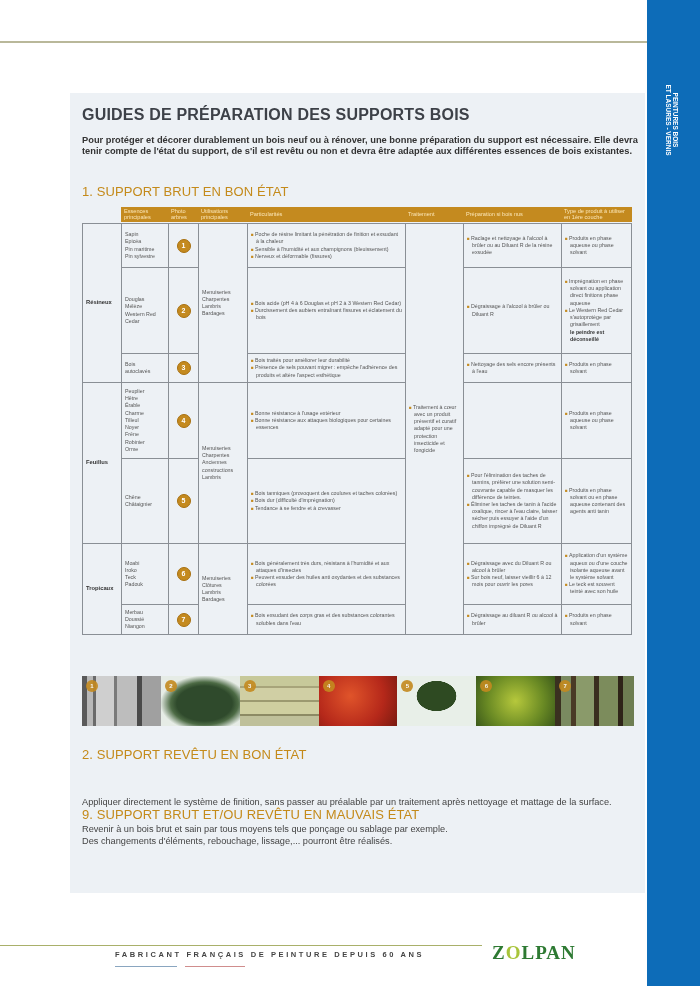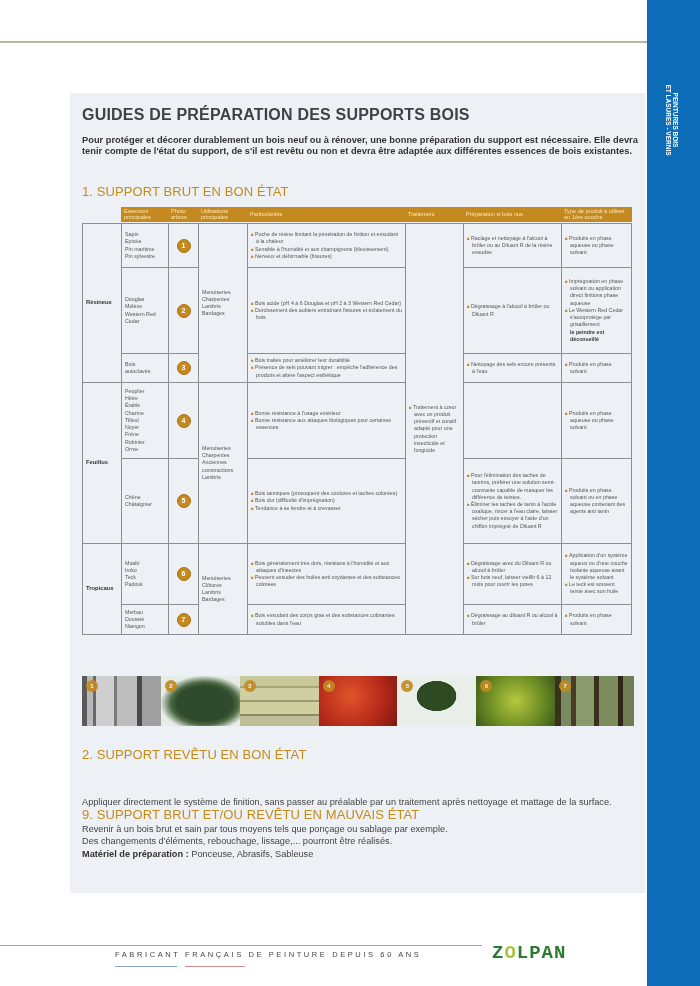--- a/index.html
+++ b/index.html
@@ -33,24 +33,24 @@
   .num { width: 14px; height: 14px; border-radius: 50%; background: #c48a1f; color: #fff; font-size: 7px; font-weight: bold; display: flex; align-items: center; justify-content: center; border: 1px solid #a87010; }
   .numwrap { align-items: center; }
   .bold { font-weight: bold; color: #333; }
 
   
   .photos { position: absolute; left: 82px; top: 676px; width: 552px; height: 50px; display: flex; }
   .photo { flex: 1; height: 50px; position: relative; }
   .photo .pnum { position: absolute; left: 4px; top: 4px; width: 12px; height: 12px; border-radius: 50%; background: #c48a1f; color: #fff; font-size: 6px; font-weight: bold; display: flex; align-items: center; justify-content: center; opacity: 0.9; }
 
   .footer-rule { position: absolute; left: 0; top: 945px; width: 482px; height: 1px; background: #a9b06a; }
-  .footer-text { position: absolute; left: 115px; top: 950px; font-size: 7.5px; font-weight: normal; color: #444; letter-spacing: 2.6px; }
+  .footer-text { position: absolute; left: 115px; top: 950px; font-size: 7.5px; font-weight: bold; color: #444; letter-spacing: 2.6px; }
   .footer-u1 { position: absolute; left: 115px; top: 966px; width: 62px; height: 1px; background: #8aa6c0; }
   .footer-u2 { position: absolute; left: 185px; top: 966px; width: 60px; height: 1px; background: #d08d8d; }
-  .logo { position: absolute; left: 492px; top: 942px; font-size: 19px; font-weight: bold; color: #2e7a33; letter-spacing: 1px; font-family: Liberation Mono, monospace; }
+  .logo { position: absolute; left: 492px; top: 942px; font-size: 19px; font-weight: bold; color: #2e7a33; letter-spacing: 1px; font-family: Liberation Serif, serif; }
   .logo .o { color: #a8c43a; }
 </style>
 </head>
 <body>
 
 <div class="top-rule"></div>
 <div class="side-tab"></div>
 <div class="side-tab-text">Peintures bois
 et lasures - vernis</div>
 
@@ -251,20 +251,19 @@
     </div>
 </div>
 
 <h2 class="h2" style="top:747px">2. SUPPORT REVÊTU EN BON ÉTAT</h2>
 <p class="para" style="top:796px">Appliquer directement le système de finition, sans passer au préalable par un traitement après nettoyage et mattage de la surface.</p>
 
 <h2 class="h2" style="top:807px">9. SUPPORT BRUT ET/OU REVÊTU EN MAUVAIS ÉTAT</h2>
 <div class="para" style="top:823px">
   <div>Revenir à un bois brut et sain par tous moyens tels que ponçage ou sablage par exemple.</div>
   <div>Des changements d'éléments, rebouchage, lissage,... pourront être réalisés.</div>
-  <div><b>Matériel de préparation :</b><span> Ponceuse, Abrasifs, Sableuse</span></div>
 </div>
 
 <div class="footer-rule"></div>
 <div class="footer-text">FABRICANT FRANÇAIS DE PEINTURE DEPUIS 60 ANS</div>
 <div class="footer-u1"></div>
 <div class="footer-u2"></div>
 <div class="logo"><span>Z</span><span class="o">O</span><span>LPAN</span></div>
 
 </body></html>

